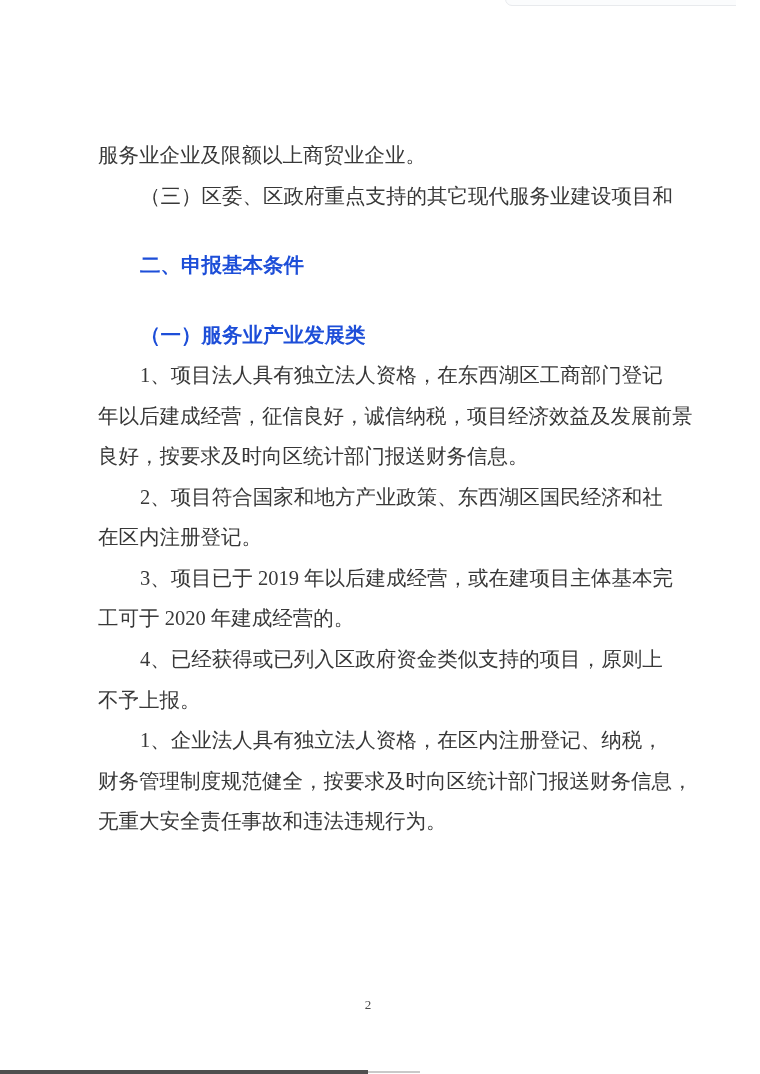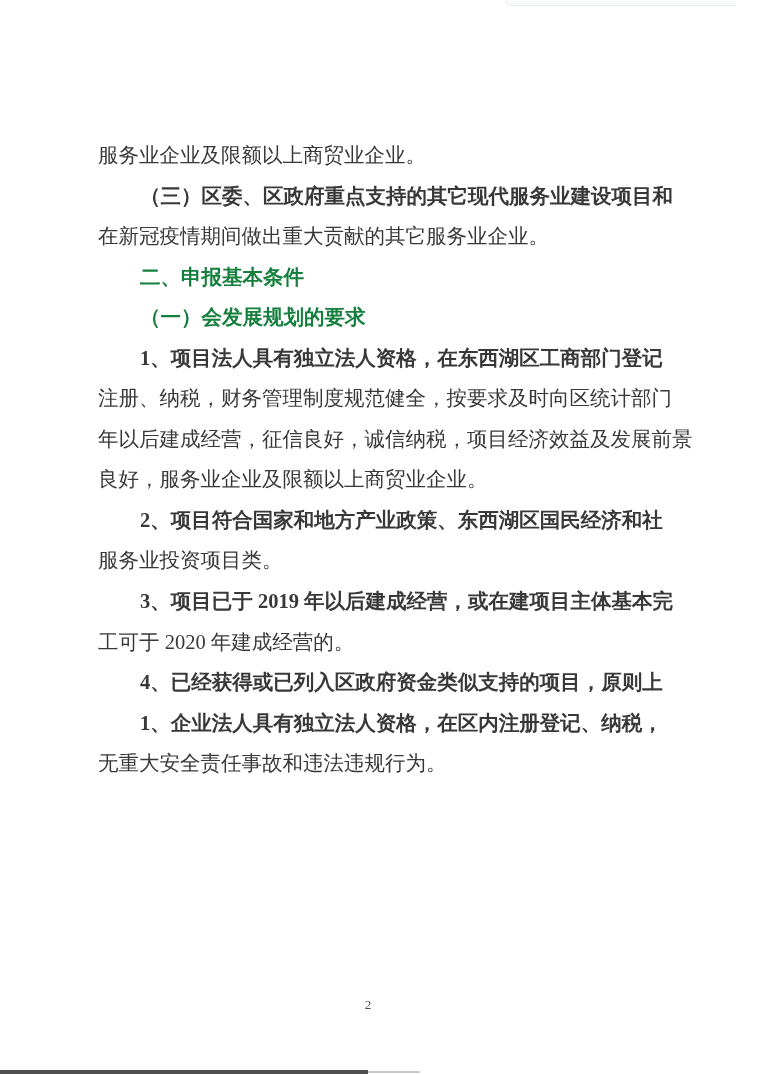--- a/index.html
+++ b/index.html
@@ -36,26 +36,26 @@
   .line {
     height: 40.55px;
     line-height: 40.55px;
     font-size: 20.5px;
     color: #383838;
     white-space: nowrap;
     letter-spacing: 0;
   }
   .line.indent {
     padding-left: 42px;
-    font-weight: bold;
   }
   .line.bold {
     font-family: "Liberation Sans", "DejaVu Sans", sans-serif;
     font-weight: 700;
-    color: #15803d;
+    color: #1d4ed8;
+    margin-top: 29px;
   }
   .page-number {
     position: absolute;
     top: 997px;
     left: 0;
     width: 100%;
     text-align: center;
     font-size: 13px;
     color: #4a4a4a;
     font-family: "Liberation Serif", "DejaVu Serif", serif;
@@ -81,33 +81,33 @@
 </head>
 <body>
 
 <div class="stage">
 
   <div class="overlay-fragment"></div>
 
   <div class="text-block">
       <div class="line">服务业企业及限额以上商贸业企业。</div>
       <div class="line indent">（三）区委、区政府重点支持的其它现代服务业建设项目和</div>
-      <div class="line">在新冠疫情期间做出重大贡献的其它服务业企业。</div>
       <div class="line indent bold">二、申报基本条件</div>
-      <div class="line indent bold">（一）会发展规划的要求</div>
+      <div class="line indent bold">（一）服务业产业发展类</div>
       <div class="line indent">1、项目法人具有独立法人资格，在东西湖区工商部门登记</div>
-      <div class="line">注册、纳税，财务管理制度规范健全，按要求及时向区统计部门</div>
       <div class="line">年以后建成经营，征信良好，诚信纳税，项目经济效益及发展前景</div>
-      <div class="line">良好，服务业企业及限额以上商贸业企业。</div>
+      <div class="line">良好，按要求及时向区统计部门报送财务信息。</div>
       <div class="line indent">2、项目符合国家和地方产业政策、东西湖区国民经济和社</div>
-      <div class="line">服务业投资项目类。</div>
+      <div class="line">在区内注册登记。</div>
       <div class="line indent">3、项目已于 2019 年以后建成经营，或在建项目主体基本完</div>
       <div class="line">工可于 2020 年建成经营的。</div>
       <div class="line indent">4、已经获得或已列入区政府资金类似支持的项目，原则上</div>
+      <div class="line">不予上报。</div>
       <div class="line indent">1、企业法人具有独立法人资格，在区内注册登记、纳税，</div>
+      <div class="line">财务管理制度规范健全，按要求及时向区统计部门报送财务信息，</div>
       <div class="line">无重大安全责任事故和违法违规行为。</div>
     </div>
 
   <div class="page-number">2</div>
 
   <div class="scan-edge-line"></div>
   <div class="scan-edge-line-light"></div>
 
 </div>
 

